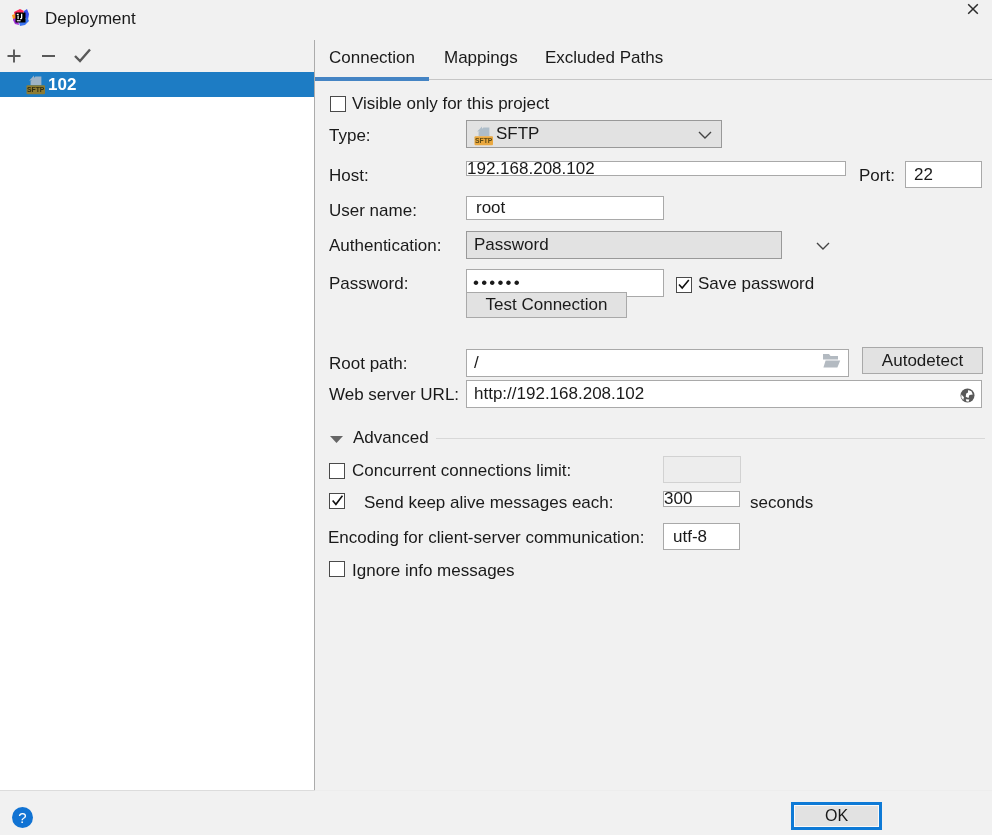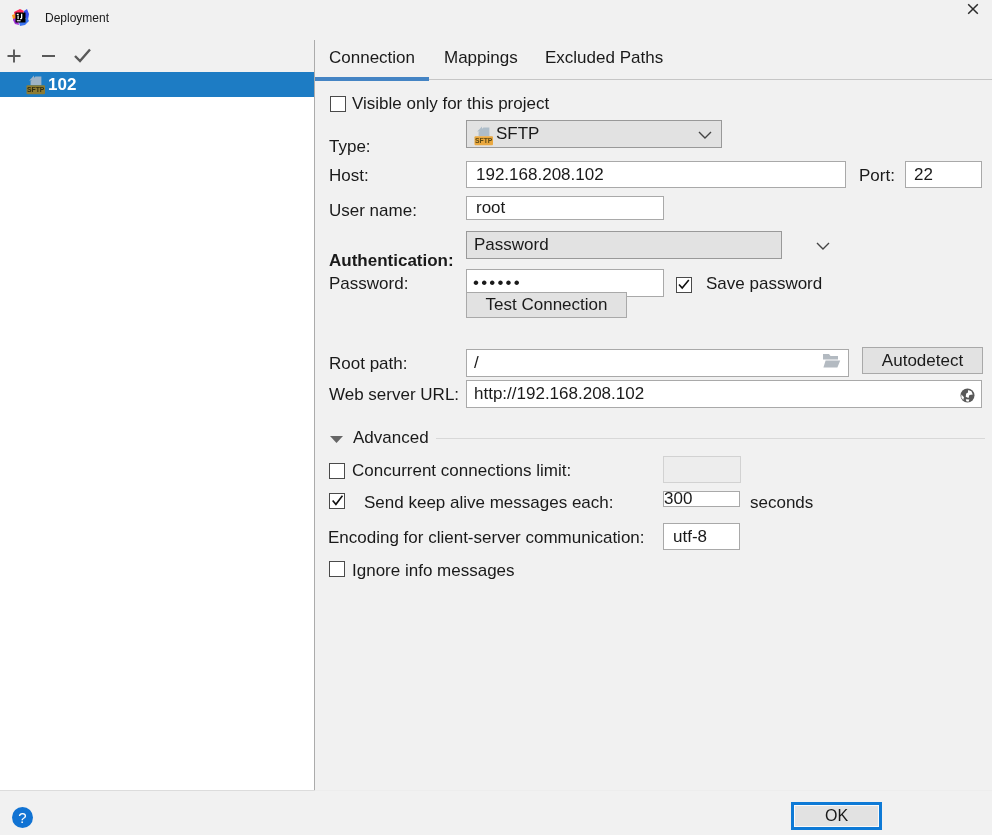--- a/index.html
+++ b/index.html
@@ -22,21 +22,21 @@
   <polygon points="12,3 15,1 17,6 16,12 12,9" fill="#3b51f0"></polygon>
   <polygon points="15,9 17,13 13,17 8,18 7,14 12,12" fill="#3b74f2"></polygon>
   <polygon points="1,8 4,6 6,12 7,17 3,16 1,12" fill="#9f2fd8"></polygon>
   <polygon points="0,7 3,6 4,10 1,11" fill="#ff9419"></polygon>
   <rect x="3.5" y="4.5" width="10" height="10" fill="#000"></rect>
   <rect x="4.8" y="5.8" width="1.9" height="1.2" fill="#fff"></rect>
   <rect x="5.5" y="7.5" width="1.2" height="3.6" fill="#fff"></rect>
   <path d="M9,5.8 h1.3 v4.1 q0,1.3-1.3,1.3 h-0.9 v-1.2 h0.9 Z" fill="#fff"></path>
   <rect x="4.8" y="12.2" width="3.8" height="1.1" fill="#fff"></rect>
 </svg>
-<div class="abs" style="left:45px;top:8px;font-size:12px;line-height:21px;">Deployment</div>
+<div class="abs" style="left:45px;top:8px;font-size:17px;line-height:21px;">Deployment</div>
 <svg class="abs" style="left:966px;top:2px" width="14" height="14" viewBox="0 0 14 14">
   <path d="M2.2,2.2 L11.8,11.8 M11.8,2.2 L2.2,11.8" stroke="#2b2b2b" stroke-width="1.5" fill="none"></path>
 </svg>
 
 <div class="abs" style="left:0;top:72px;width:314px;height:718px;background:#fff;"></div>
 
 <svg class="abs" style="left:7px;top:49px" width="14" height="14" viewBox="0 0 14 14">
   <path d="M7,0.5 V13.5 M0.5,7 H13.5" stroke="#595959" stroke-width="1.9" fill="none"></path>
 </svg>
 <svg class="abs" style="left:42px;top:55px" width="13" height="2" viewBox="0 0 13 2">
@@ -59,57 +59,57 @@
 
 <div class="abs" style="left:329px;top:47px;font-size:17px;line-height:21px;">Connection</div>
 <div class="abs" style="left:444px;top:47px;font-size:17px;line-height:21px;">Mappings</div>
 <div class="abs" style="left:545px;top:47px;font-size:17px;line-height:21px;">Excluded Paths</div>
 <div class="abs" style="left:315px;top:79px;width:677px;height:1px;background:#c6c6c6;"></div>
 <div class="abs" style="left:315px;top:77px;width:114px;height:4px;background:#4484c4;"></div>
 
 <div class="cb" style="left:330px;top:96px;"></div>
 <div class="lbl" style="left:352px;top:93px;">Visible only for this project</div>
 
-<div class="lbl" style="left:329px;top:136px;">Type:</div>
+<div class="lbl" style="left:329px;top:125px;">Type:</div>
 <div class="abs" style="left:466px;top:120px;width:256px;height:28px;background:#e2e2e2;border:1px solid #999;box-sizing:border-box;">
   <svg style="position:absolute;left:7px;top:4px" width="20" height="21" viewBox="0 0 20 21">
     <path d="M4.6,7.2 L9.4,2.4 H15.4 V11 H4.6 Z" fill="#aebdc9"></path>
     <path d="M8,1.6 L3.2,6.4 H8 Z" fill="#aebdc9"></path>
     <rect x="0.5" y="11.3" width="18.5" height="9" rx="1" fill="#eaa83f"></rect>
     <text x="9.7" y="18.4" font-size="6.8" font-weight="bold" fill="#5d4a14" text-anchor="middle" font-family="Liberation Sans">SFTP</text>
   </svg>
   <div style="position:absolute;left:29px;top:0;height:26px;line-height:26px;font-size:17px;">SFTP</div>
   <svg style="position:absolute;left:231px;top:10px" width="14" height="8" viewBox="0 0 14 8">
     <path d="M1,1 L7,7 L13,1" stroke="#444" stroke-width="1.4" fill="none"></path>
   </svg>
 </div>
 
 <div class="lbl" style="left:329px;top:165px;">Host:</div>
-<div class="tf" style="left:466px;top:161px;width:380px;height:27px;padding-left:9px;">192.168.208.102</div>
+<div class="tf" style="left:466px;top:161px;width:380px;height:15px;">192.168.208.102</div>
 <div class="lbl" style="left:859px;top:165px;">Port:</div>
 <div class="tf" style="left:905px;top:161px;width:77px;height:27px;padding-left:8px;">22</div>
 
 <div class="lbl" style="left:329px;top:200px;">User name:</div>
 <div class="tf" style="left:466px;top:196px;width:198px;height:24px;padding-left:9px;">root</div>
 
-<div class="lbl" style="left:329px;top:250px;font-weight:bold;">Authentication:</div>
+<div class="lbl" style="left:329px;top:235px;">Authentication:</div>
 <div class="abs" style="left:466px;top:231px;width:316px;height:28px;background:#e2e2e2;border:1px solid #999;box-sizing:border-box;">
   <div style="position:absolute;left:7px;top:0;height:26px;line-height:26px;font-size:17px;">Password</div>
   <svg style="position:absolute;left:349px;top:10px" width="14" height="8" viewBox="0 0 14 8">
     <path d="M1,1 L7,7 L13,1" stroke="#444" stroke-width="1.4" fill="none"></path>
   </svg>
 </div>
 
 <div class="lbl" style="left:329px;top:273px;text-align:right;">Password:</div>
 <div class="tf" style="left:466px;top:269px;width:198px;height:28px;padding-left:6px;letter-spacing:2.2px;">••••••</div>
 <div class="cb" style="left:676px;top:277px;"></div>
 <svg class="abs" style="left:678px;top:279px" width="12" height="11" viewBox="0 0 12 11">
   <path d="M1,5.5 L4.2,9 L10.8,1" stroke="#111" stroke-width="1.6" fill="none"></path>
 </svg>
-<div class="lbl" style="left:698px;top:273px;margin-left:8px;">Save password</div>
+<div class="lbl" style="left:698px;top:273px;">Save password</div>
 
 <div class="btn" style="left:466px;top:292px;width:161px;height:26px;">Test Connection</div>
 
 <div class="lbl" style="left:329px;top:353px;">Root path:</div>
 <div class="tf" style="left:466px;top:349px;width:383px;height:28px;padding-left:7px;">/</div>
 <svg class="abs" style="left:822px;top:353px" width="20" height="16" viewBox="0 0 20 16">
   <path d="M1,1 h6 l1.5,2 h7.5 v3.5 h-15 Z" fill="#b3bac1"></path>
   <path d="M3.6,7.6 h14.6 l-2.8,7 h-14 Z" fill="#b3bac1"></path>
 </svg>
 <div class="btn" style="left:862px;top:347px;width:121px;height:27px;">Autodetect</div>

